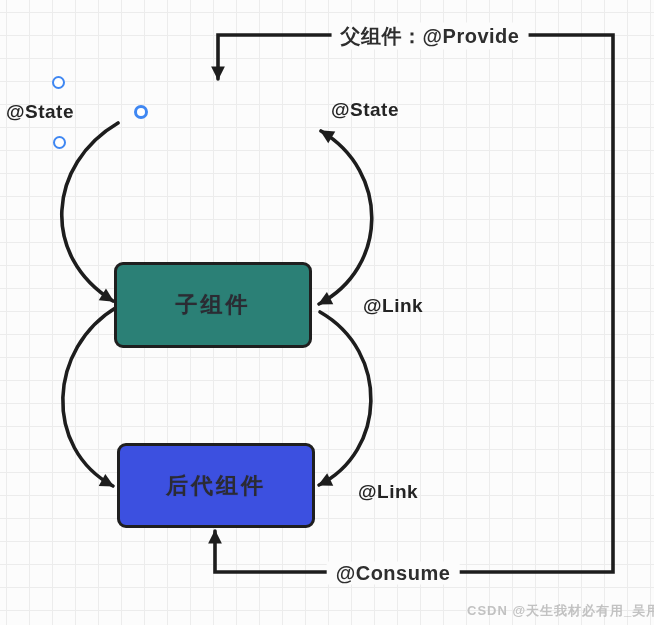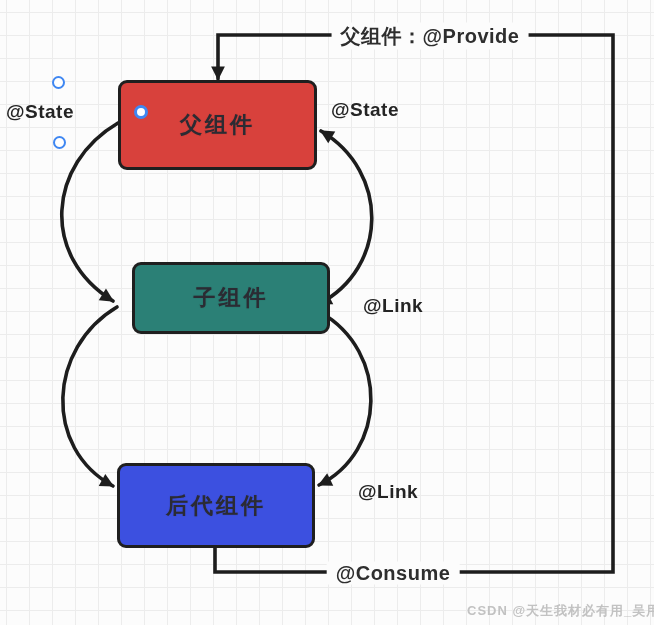--- a/index.html
+++ b/index.html
@@ -21,22 +21,22 @@
 
   .box{
     position:absolute;z-index:2;
     display:flex;align-items:center;justify-content:center;
     border:3px solid #1f1f1f;border-radius:9px;
     box-sizing:border-box;
     font-size:22px;font-weight:700;letter-spacing:3px;color:#2b2b33;
     text-shadow:0 0 1px rgba(40,40,40,.4);
   }
   .box-parent{left:118px;top:80px;width:199px;height:90px;}
-  .box-child{left:132px;top:262px;width:198px;height:72px;font-family:Liberation Mono, monospace;}
-  .box-descendant{left:117px;top:443px;width:198px;height:85px;margin-top:20px;}
+  .box-child{left:114px;top:262px;width:198px;height:86px;font-family:Liberation Mono, monospace;}
+  .box-descendant{left:117px;top:443px;width:198px;height:85px;}
 
   .dot{
     position:absolute;z-index:3;border-radius:50%;
     background:#ffffff;border:2.5px solid #3f87f2;box-sizing:border-box;
   }
   .dot-in-parent{left:134px;top:105px;width:14px;height:14px;border-width:3px;}
   .dot-left-top{left:52px;top:76px;width:13px;height:13px;}
   .dot-left-bottom{left:53px;top:136px;width:13px;height:13px;}
 
   .lbl{
@@ -70,23 +70,20 @@
         <path d="M0.5,0.5 L11.5,6 L0.5,11.5 Z" fill="#1d1d1d"></path>
       </marker>
     </defs>
     <path class="ln" d="M218,79 L218,35 L613,35 L613,572 L215,572 L215,531" marker-start="url(#arr)" marker-end="url(#arr)"></path>
     <path class="ln" d="M118,123 C48,164 40,256 113,301" marker-end="url(#arr)"></path>
     <path class="ln" d="M117,307 C48,348 43,448 113,486" marker-end="url(#arr)"></path>
     <path class="ln" d="M321,131 C390,172 388,268 319,304" marker-start="url(#arr)" marker-end="url(#arr)"></path>
     <path class="ln" d="M320,312 C390,352 386,452 319,485" marker-end="url(#arr)"></path>
   </svg>
 
-  <div class="box box-parent" style="background: rgb(216, 65, 60);">
-    <span>父组件</span>
-  </div>
   <div class="box box-child" style="background: rgb(43, 128, 118);">
     <span>子组件</span>
   </div>
   <div class="box box-descendant" style="background: rgb(60, 80, 224);">
     <span>后代组件</span>
   </div>
 
   <span class="dot dot-in-parent"></span>
   <span class="dot dot-left-top"></span>
   <span class="dot dot-left-bottom"></span>

